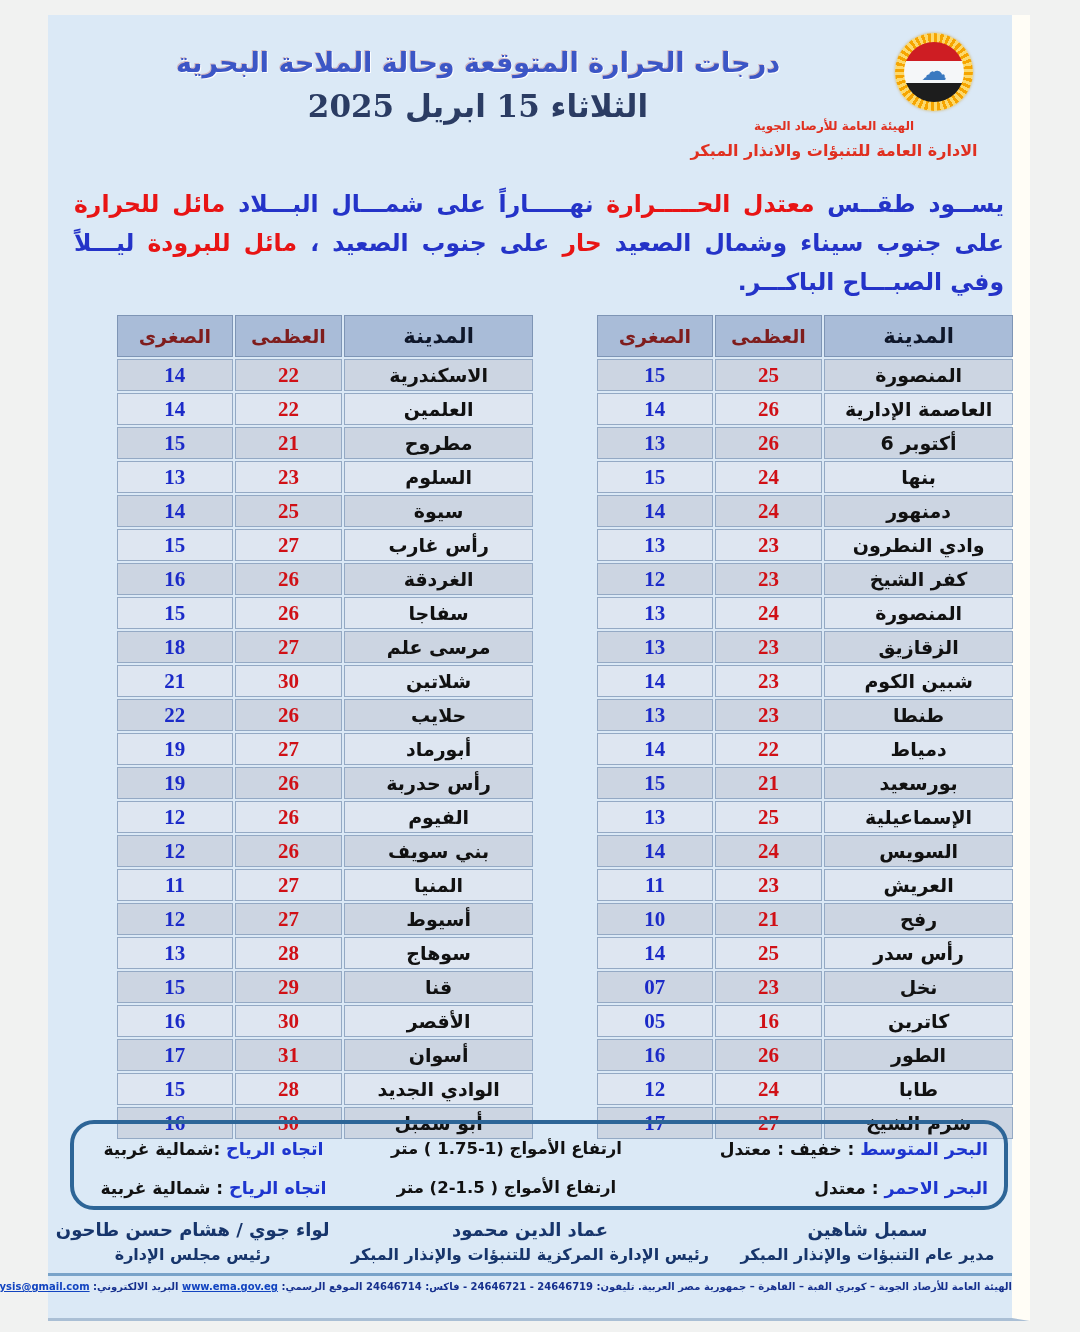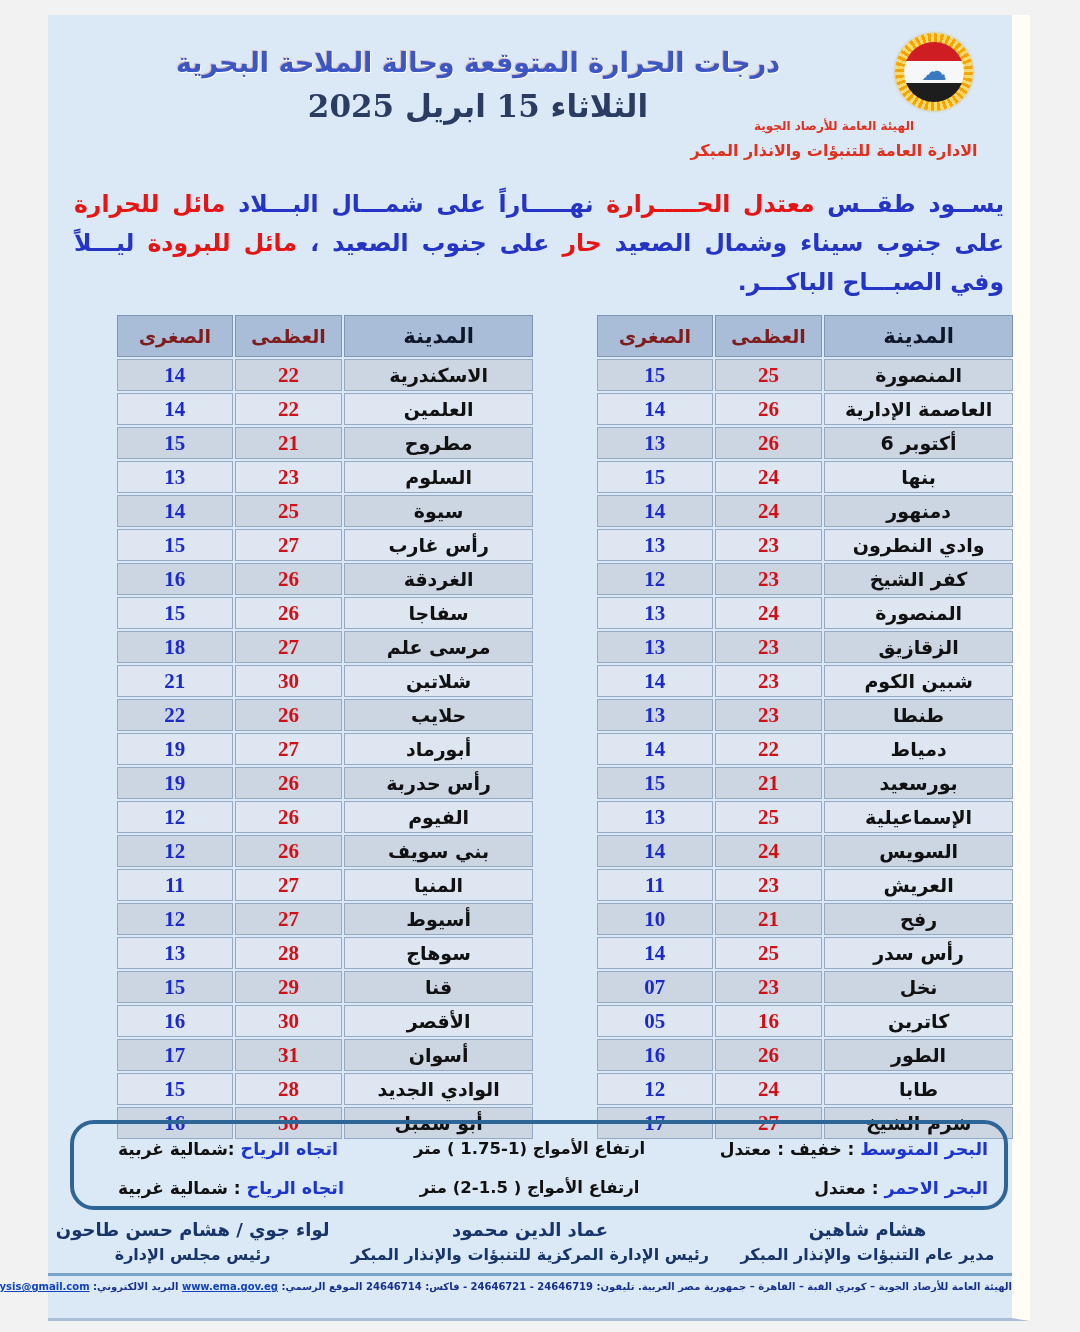--- a/index.html
+++ b/index.html
@@ -83,21 +83,21 @@
   td.min{font-size:19px;color:#1b2ac8;font-family:"Liberation Serif","DejaVu Serif",serif;font-size:21px;}
   
   .marine-box{
     position:absolute;top:1105px;left:22px;width:938px;height:90px;
     border:4px solid #2d6597;border-radius:24px;box-sizing:border-box;
     padding:5px 0;
   }
   .marine-row{display:flex;direction:rtl;align-items:center;height:39px;}
   .m-sea{width:37%;padding-right:16px;box-sizing:border-box;text-align:right;}
   .m-waves{width:33%;text-align:center;}
-  .m-wind{width:30%;text-align:left;padding-left:44px;}
+  .m-wind{width:30%;text-align:center;}
   .marine-row .label{color:#1d35cf;font-weight:bold;font-size:17.5px;}
   .marine-row .value{color:#111;font-weight:bold;font-size:17px;}
   .m-waves{color:#111;font-weight:bold;font-size:16.5px;}
   
   .signatures{position:absolute;top:1202px;left:0;right:0;display:flex;direction:rtl;}
   .sig{text-align:center;color:#17356b;font-weight:bold;}
   .sig:nth-child(1){width:30%;}
   .sig:nth-child(2){width:40%;}
   .sig:nth-child(3){width:30%;}
   .sig .sig-name{font-size:18px;line-height:26px;}
@@ -396,21 +396,21 @@
       </div>
       <div class="marine-row">
         <div class="m-sea"><span class="label">البحر الاحمر</span><span class="value">  :  معتدل</span></div>
         <div class="m-waves">ارتفاع الأمواج ( 1.5-2) متر</div>
         <div class="m-wind"><span class="label">اتجاه الرياح</span><span class="value"> : شمالية غربية</span></div>
       </div>
     </div>
 
   <div class="signatures">
       <div class="sig">
-        <div class="sig-name">هشام شاهين</div>
+        <div class="sig-name">سمبل شاهين</div>
         <div class="sig-title">مدير عام التنبؤات والإنذار المبكر</div>
       </div>
       <div class="sig">
         <div class="sig-name">عماد الدين محمود</div>
         <div class="sig-title">رئيس الإدارة المركزية للتنبؤات والإنذار المبكر</div>
       </div>
       <div class="sig">
         <div class="sig-name">لواء جوي / هشام حسن طاحون</div>
         <div class="sig-title">رئيس مجلس الإدارة</div>
       </div>

